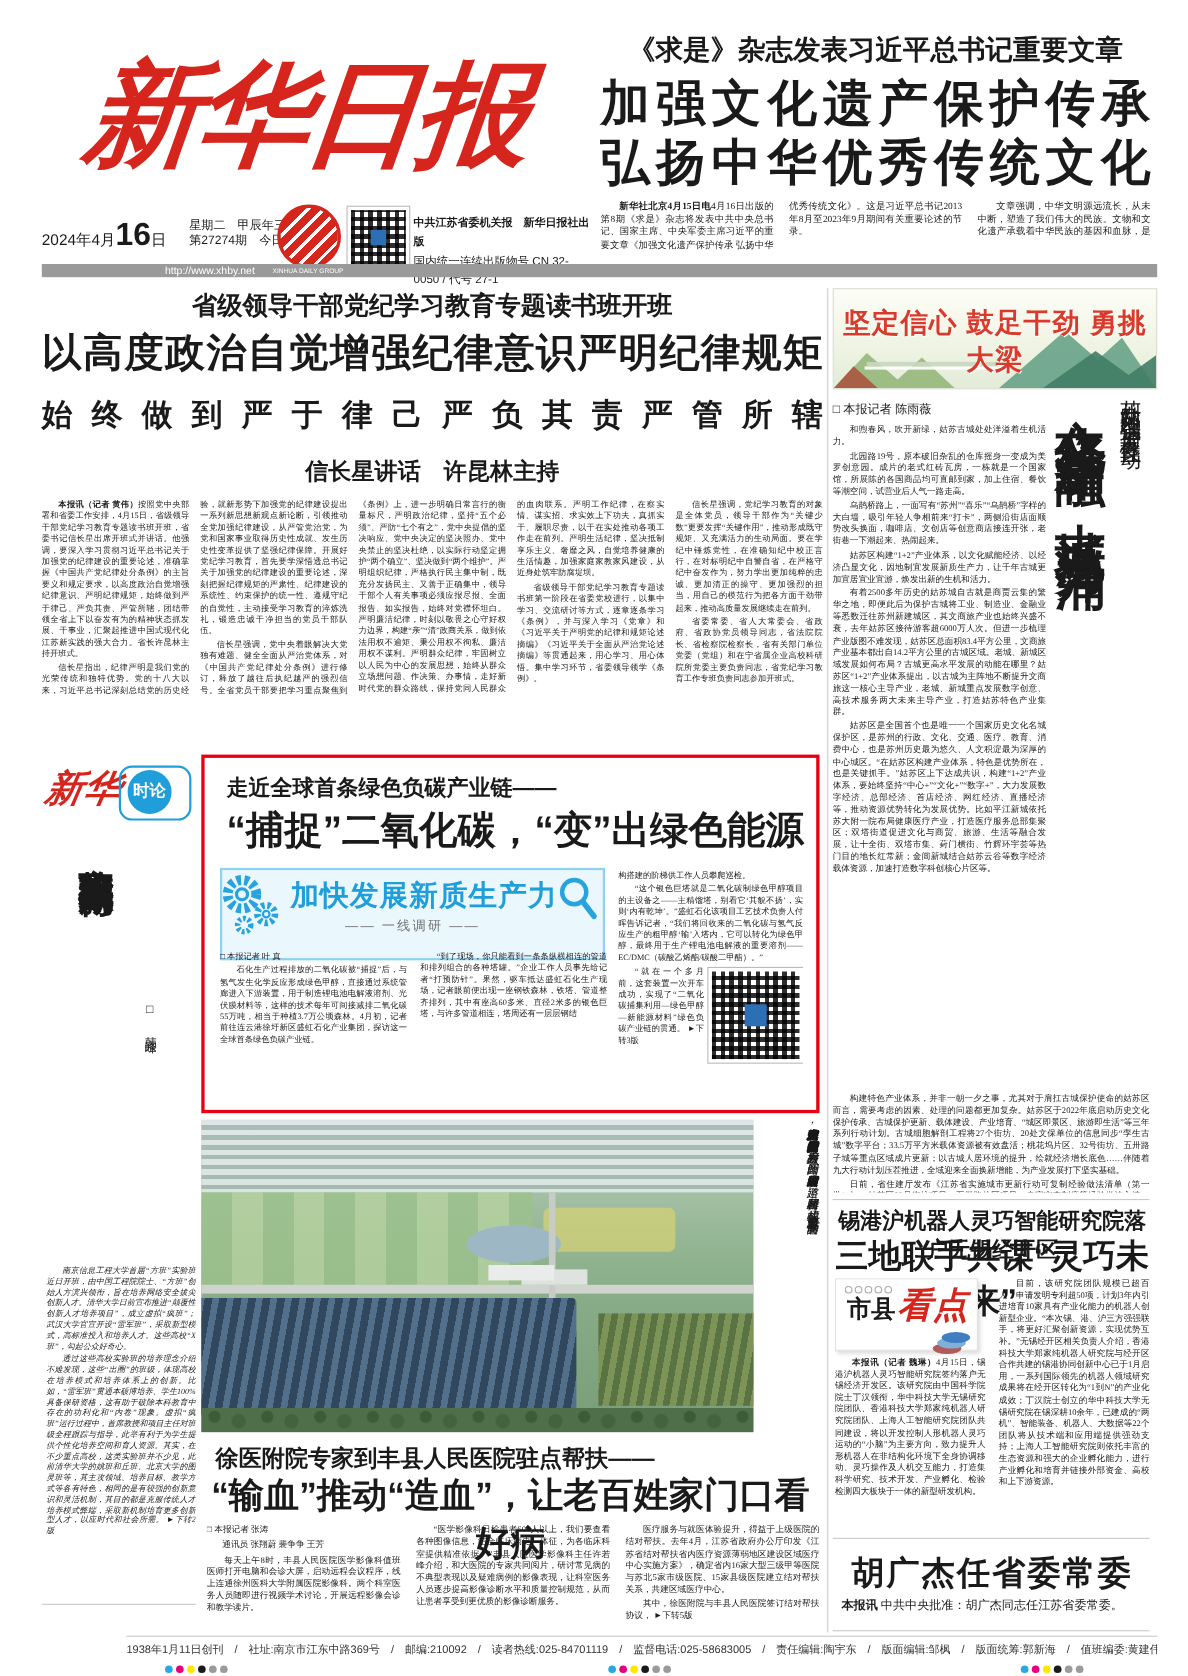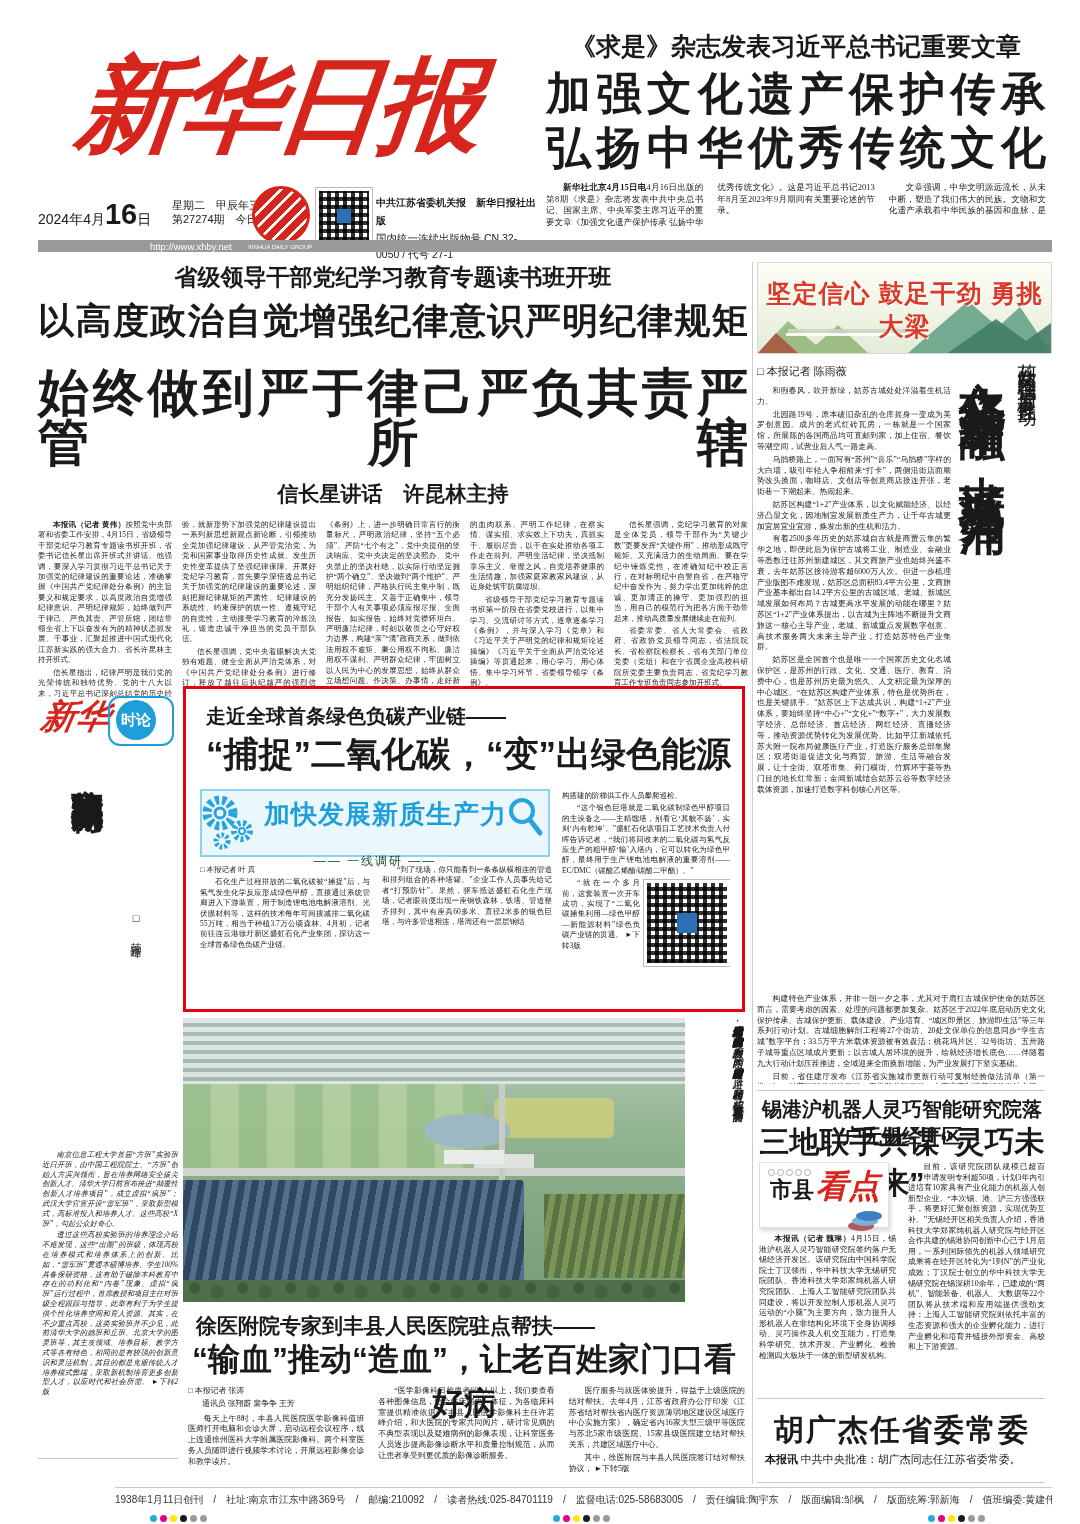--- a/index.html
+++ b/index.html
@@ -67,21 +67,21 @@
     <div class="jl b sans" style="margin:2px 6px 0 6px;font-size:45px;line-height:52px;">弘扬中华优秀传统文化</div>
     <div class="cols3 j" style="margin:8px 6px 0 6px;font-size:8.5px;line-height:11.5px;height:52px;overflow:hidden;">
       <p><b>新华社北京4月15日电</b><span>4月16日出版的第8期《求是》杂志将发表中共中央总书记、国家主席、中央军委主席习近平的重要文章《加强文化遗产保护传承 弘扬中华优秀传统文化》。这是习近平总书记2013年8月至2023年9月期间有关重要论述的节录。</span></p>
       <p>文章强调，中华文明源远流长，从未中断，塑造了我们伟大的民族。文物和文化遗产承载着中华民族的基因和血脉，是不可再生、不可替代的中华优秀文明资源。 ►下转8版</p>
     </div>
   </div>
 
   <div class="abs" style="left:38px;top:262px;width:710px;height:422px;">
     <div class="ctr b sans" style="font-size:23px;line-height:30px;">省级领导干部党纪学习教育专题读书班开班</div>
     <div class="jl b sans" style="margin-top:6px;font-size:36px;line-height:46px;">以高度政治自觉增强纪律意识严明纪律规矩</div>
-    <div class="jl b sans" style="margin-top:24px;font-size:51px;line-height:50px;">始终做到严于律己严负其责严管所辖</div>
+    <div class="jl b sans" style="margin-top:8px;font-size:28px;line-height:50px;">始终做到严于律己严负其责严管所辖</div>
     <div class="ctr b sans" style="margin-top:12px;font-size:21px;">信长星讲话　许昆林主持</div>
     <div class="cols5 j body-sm" style="margin-top:12px;height:236px;">
       <p><b>本报讯（记者 黄伟）</b><span>按照党中央部署和省委工作安排，4月15日，省级领导干部党纪学习教育专题读书班开班，省委书记信长星出席开班式并讲话。他强调，要深入学习贯彻习近平总书记关于加强党的纪律建设的重要论述，准确掌握《中国共产党纪律处分条例》的主旨要义和规定要求，以高度政治自觉增强纪律意识、严明纪律规矩，始终做到严于律己、严负其责、严管所辖，团结带领全省上下以奋发有为的精神状态抓发展、干事业，汇聚起推进中国式现代化江苏新实践的强大合力。省长许昆林主持开班式。</span></p>
       <p>信长星指出，纪律严明是我们党的光荣传统和独特优势。党的十八大以来，习近平总书记深刻总结党的历史经验，就新形势下加强党的纪律建设提出一系列新思想新观点新论断，引领推动全党加强纪律建设，从严管党治党，为党和国家事业取得历史性成就、发生历史性变革提供了坚强纪律保障。开展好党纪学习教育，首先要学深悟透总书记关于加强党的纪律建设的重要论述，深刻把握纪律规矩的严肃性、纪律建设的系统性、约束保护的统一性、遵规守纪的自觉性，主动接受学习教育的淬炼洗礼，锻造忠诚干净担当的党员干部队伍。</p>
       <p>信长星强调，党中央着眼解决大党独有难题、健全全面从严治党体系，对《中国共产党纪律处分条例》进行修订，释放了越往后执纪越严的强烈信号。全省党员干部要把学习重点聚焦到《条例》上，进一步明确日常言行的衡量标尺，严明政治纪律，坚持“五个必须”、严防“七个有之”，党中央提倡的坚决响应、党中央决定的坚决照办、党中央禁止的坚决杜绝，以实际行动坚定拥护“两个确立”、坚决做到“两个维护”。严明组织纪律，严格执行民主集中制，既充分发扬民主、又善于正确集中，领导干部个人有关事项必须应报尽报、全面报告、如实报告，始终对党襟怀坦白。严明廉洁纪律，时刻以敬畏之心守好权力边界，构建“亲”“清”政商关系，做到依法用权不逾矩、秉公用权不徇私、廉洁用权不谋利。严明群众纪律，牢固树立以人民为中心的发展思想，始终从群众立场想问题、作决策、办事情，走好新时代党的群众路线，保持党同人民群众的血肉联系。严明工作纪律，在察实情、谋实招、求实效上下功夫，真抓实干、履职尽责，以干在实处推动各项工作走在前列。严明生活纪律，坚决抵制享乐主义、奢靡之风，自觉培养健康的生活情趣，加强家庭家教家风建设，从近身处筑牢防腐堤坝。</p>
       <p>省级领导干部党纪学习教育专题读书班第一阶段在省委党校进行，以集中学习、交流研讨等方式，逐章逐条学习《条例》，并与深入学习《党章》和《习近平关于严明党的纪律和规矩论述摘编》《习近平关于全面从严治党论述摘编》等贯通起来，用心学习、用心体悟。集中学习环节，省委领导领学《条例》。</p>
       <p>信长星强调，党纪学习教育的对象是全体党员，领导干部作为“关键少数”更要发挥“关键作用”，推动形成既守规矩、又充满活力的生动局面。要在学纪中锤炼党性，在准确知纪中校正言行，在对标明纪中自警自省，在严格守纪中奋发作为，努力学出更加纯粹的忠诚、更加清正的操守、更加强烈的担当，用自己的模范行为把各方面干劲带起来，推动高质量发展继续走在前列。</p>
       <p>省委常委、省人大常委会、省政府、省政协党员领导同志，省法院院长、省检察院检察长，省有关部门单位党委（党组）和在宁省属企业高校科研院所党委主要负责同志，省党纪学习教育工作专班负责同志参加开班式。</p>
     </div>
   </div>
@@ -100,34 +100,34 @@
       <p>南京信息工程大学首届“方班”实验班近日开班，由中国工程院院士、“方班”创始人方滨兴领衔，旨在培养网络安全拔尖创新人才。清华大学日前宣布推进“颠覆性创新人才培养项目”，成立虚拟“疯班”；武汉大学官宣开设“雷军班”，采取新型模式，高标准投入和培养人才。这些高校“X班”，勾起公众好奇心。</p>
       <p>透过这些高校实验班的培养理念介绍不难发现，这些“出圈”的班级，体现高校在培养模式和培养体系上的创新。比如，“雷军班”贯通本硕博培养、学生100%具备保研资格，这有助于破除本科教育中存在的功利化和“内卷”现象。虚拟“疯班”运行过程中，首席教授和项目主任对班级全程跟踪与指导，此举有利于为学生提供个性化培养空间和育人资源。其实，在不少重点高校，这类实验班并不少见，此前清华大学的姚班和丘班、北京大学的图灵班等，其主攻领域、培养目标、教学方式等各有特色，相同的是有较强的创新意识和灵活机制，其目的都是克服传统人才培养模式弊端，采取新机制培育更多创新型人才，以应时代和社会所需。 ►下转2版</p>
     </div>
     <div class="abs rule" style="left:0;top:768px;width:140px;"></div>
   </div>
 
   <div class="abs" style="left:183px;top:686px;width:562px;height:326px;border:3px solid #e60012;box-sizing:border-box;background:#fff;">
     <div class="abs b sans" style="left:20px;top:14px;font-size:20px;">走近全球首条绿色负碳产业链——</div>
     <div class="abs b sans" style="left:20px;top:42px;font-size:35px;">“捕捉”二氧化碳，“变”出绿色能源</div>
 
-    <div class="abs gearbanner" style="left:14px;top:100px;width:350px;height:68px;box-sizing:border-box;">
+    <div class="abs gearbanner" style="left:14px;top:100px;width:350px;height:84px;box-sizing:border-box;">
       <svg class="abs" width="64" height="64" viewBox="0 0 64 64" style="left:-4px;top:0;">
         <circle cx="22" cy="22" r="13" fill="none" stroke="#29a3dc" stroke-width="9" stroke-dasharray="4 3"></circle>
         <circle cx="22" cy="22" r="5" fill="#eaf7fd" stroke="#29a3dc" stroke-width="3"></circle>
         <circle cx="44" cy="40" r="8" fill="none" stroke="#29a3dc" stroke-width="6" stroke-dasharray="3 2.5"></circle>
         <circle cx="44" cy="40" r="3" fill="#eaf7fd" stroke="#29a3dc" stroke-width="2"></circle>
         <circle cx="24" cy="50" r="6" fill="none" stroke="#29a3dc" stroke-width="5" stroke-dasharray="2.5 2"></circle>
       </svg>
       <div class="abs b sans" style="left:62px;top:6px;font-size:26px;color:#1f9ed9;letter-spacing:1px;">加快发展新质生产力</div>
       <svg class="abs" width="40" height="44" viewBox="0 0 40 44" style="right:4px;top:4px;">
         <circle cx="18" cy="16" r="11" fill="none" stroke="#29a3dc" stroke-width="4"></circle>
         <line x1="26" y1="25" x2="36" y2="38" stroke="#29a3dc" stroke-width="5" stroke-linecap="round"></line>
       </svg>
-      <div class="ctr sans" style="position:absolute;left:0;top:42px;width:100%;font-size:12px;color:#14532d;letter-spacing:2px;margin-top:20px;">—— 一线调研 ——</div>
+      <div class="ctr sans" style="position:absolute;left:0;top:42px;width:100%;font-size:12px;color:#737373;letter-spacing:2px;">—— 一线调研 ——</div>
     </div>
 
     <div class="cols2 j body-sm abs" style="left:14px;top:176px;width:352px;height:134px;">
       <p class="noind b" style="font-weight:normal;">□ 本报记者 叶 真</p>
       <p>石化生产过程排放的二氧化碳被“捕捉”后，与氢气发生化学反应形成绿色甲醇，直接通过系统管廊进入下游装置，用于制造锂电池电解液溶剂、光伏膜材料等，这样的技术每年可间接减排二氧化碳55万吨，相当于种植3.7万公顷森林。4月初，记者前往连云港徐圩新区盛虹石化产业集团，探访这一全球首条绿色负碳产业链。</p>
       <p>“到了现场，你只能看到一条条纵横相连的管道和排列组合的各种塔罐。”企业工作人员事先给记者“打预防针”。果然，驱车抵达盛虹石化生产现场，记者眼前便出现一座钢铁森林，铁塔、管道整齐排列，其中有座高60多米、直径2米多的银色巨塔，与许多管道相连，塔周还有一层层钢结</p>
     </div>
 
     <div class="abs j body-sm" style="left:376px;top:102px;width:168px;height:208px;">
       <p class="noind">构搭建的阶梯供工作人员攀爬巡检。</p>

